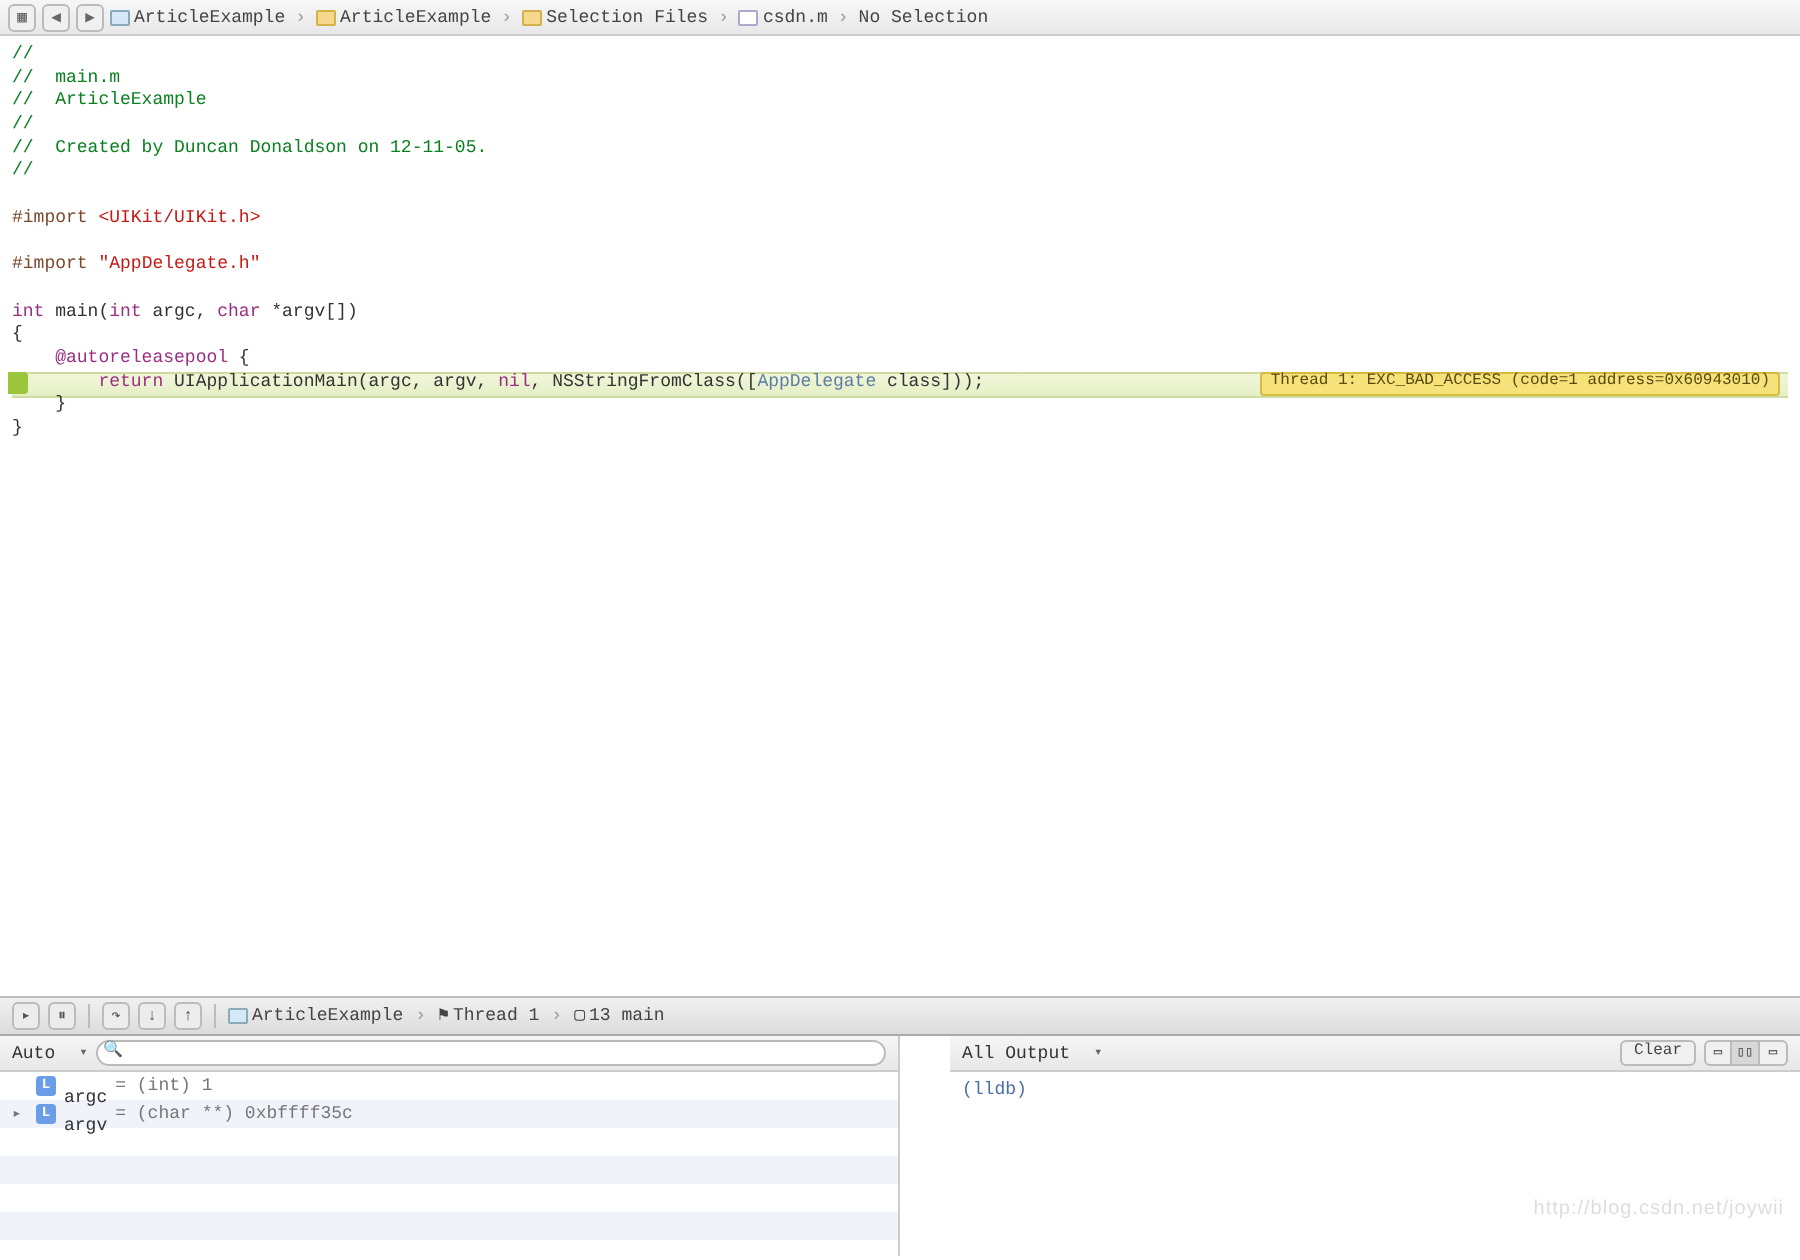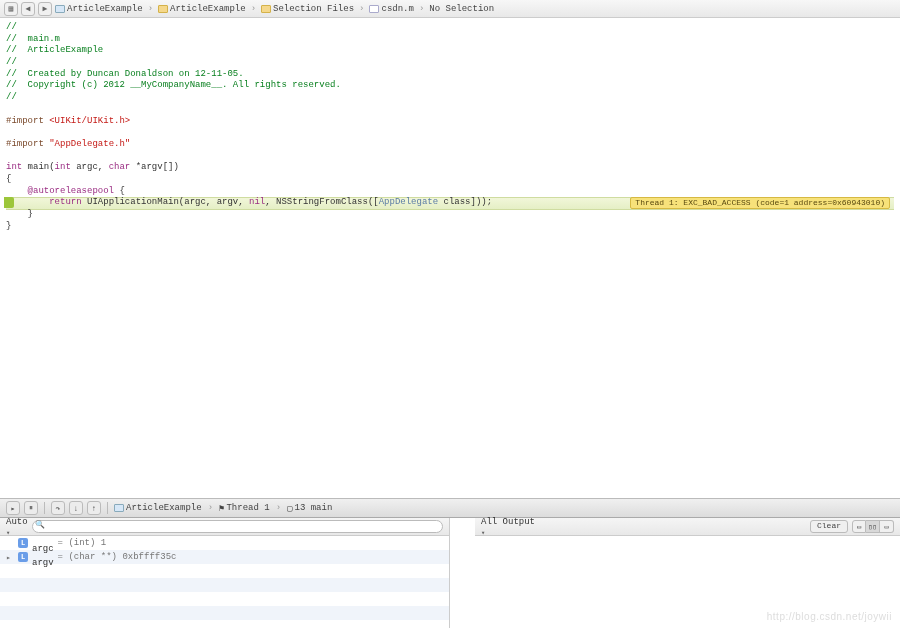--- a/index.html
+++ b/index.html
@@ -35,41 +35,41 @@
 .db-sep { width: 1px; height: 12px; background: #bbb; margin: 0 2px; }
 
 
 .lower { display: flex; height: 110px; }
 .vars-pane { width: 450px; border-right: 1px solid #ccc; display: flex; flex-direction: column; }
 .console-pane { flex: 1; display: flex; flex-direction: column; margin-left: 25px; }
 .pane-header { height: 18px; background: linear-gradient(#f5f5f5,#e8e8e8); border-bottom: 1px solid #ccc; display: flex; align-items: center; padding: 0 6px; font-size: 9px; color: #333; gap: 4px; }
 .pane-body { flex: 1; overflow: auto; font-size: 9px; }
 .search-box { flex: 1; height: 13px; border: 1px solid #bbb; border-radius: 7px; background: #fff; padding: 0 14px; font-size: 9px; position: relative; }
 .search-box::before { content: "🔍"; position: absolute; left: 3px; top: -1px; font-size: 8px; color: #999; }
-.dropdown { display: flex; align-items: flex-start; gap: 2px; flex-direction: column; }
+.dropdown { display: flex; align-items: flex-start; gap: 12px; }
 .chev { font-size: 7px; color: #666; }
 .clear-btn { height: 13px; padding: 0 6px; border: 1px solid #bbb; border-radius: 3px; background: #f0f0f0; font-size: 8px; color: #444; }
 .seg3 { display: flex; }
 .seg3 > div { width: 14px; height: 13px; border: 1px solid #bbb; background: #f0f0f0; display: flex; align-items: center; justify-content: center; font-size: 7px; }
 .seg3 > div:first-child { border-radius: 3px 0 0 3px; }
 .seg3 > div:last-child { border-radius: 0 3px 3px 0; border-left: none; }
 .seg3 > div:nth-child(2) { border-left: none; background: #d8d8d8; }
 
 .var-row { display: flex; align-items: center; height: 14px; padding: 0 6px; gap: 4px; }
 .var-row:nth-child(even) { background: #f0f4fa; }
 .var-row:nth-child(odd) { background: #fff; }
 .disclosure { width: 8px; color: #777; font-size: 8px; }
 .var-icon { width: 10px; height: 10px; background: #6a9de8; border-radius: 2px; display: flex; align-items: center; justify-content: center; color: #fff; font-size: 7px; font-weight: bold; }
 .var-text { color: #333; margin-top: 12px; }
 .var-val { color: #777; }
 
 .console-text { padding: 4px 6px; color: #4a6fa5; }
 
 
-.watermark { position: absolute; bottom: 8px; right: 8px; font-size: 10px; color: #ddd; font-family: Arial, sans-serif; letter-spacing: 0.5px; }
+.watermark { position: absolute; bottom: 20px; right: 8px; font-size: 10px; color: #ddd; font-family: Arial, sans-serif; letter-spacing: 0.5px; }
 </style>
 </head>
 <body>
 
 <div class="breadcrumb-bar">
   <div class="bc-btn">▦</div>
   <div class="bc-btn">◀</div>
   <div class="bc-btn">▶</div>
   <span class="bc-item">
       <span class="bc-icon proj-icon"></span>
@@ -95,21 +95,20 @@
       <span>No Selection</span>
     </span>
 </div>
 
 <div class="editor">
   <div class="line c-comment">//</div>
   <div class="line c-comment">//  main.m</div>
   <div class="line c-comment">//  ArticleExample</div>
   <div class="line c-comment">//</div>
   <div class="line c-comment">//  Created by Duncan Donaldson on 12-11-05.</div>
-  <div class="line c-comment">//  Copyright (c) 2012 __MyCompanyName__. All rights reserved.</div>
   <div class="line c-comment">//</div>
   <div class="line">&nbsp;</div>
   <div class="line"><span class="c-directive">#import </span><span class="c-string">&lt;UIKit/UIKit.h&gt;</span></div>
   <div class="line">&nbsp;</div>
   <div class="line"><span class="c-directive">#import </span><span class="c-string">"AppDelegate.h"</span></div>
   <div class="line">&nbsp;</div>
   <div class="line"><span class="c-keyword">int</span><span class="c-default"> main(</span><span class="c-keyword">int</span><span class="c-default"> argc, </span><span class="c-keyword">char</span><span class="c-default"> *argv[])</span></div>
   <div class="line c-default">{</div>
   <div class="line"><span class="c-keyword">    @autoreleasepool</span><span class="c-default"> {</span></div>
   <div style="position:relative;">
@@ -176,16 +175,19 @@
           <span class="chev">▾</span>
         </span>
       <div style="flex:1"></div>
       <div class="clear-btn">Clear</div>
       <div class="seg3">
         <div>▭</div>
         <div>▯▯</div>
         <div>▭</div>
       </div>
     </div>
+    <div class="pane-body">
+      <div class="console-text">(lldb)</div>
+    </div>
   </div>
 </div>
 
 <div class="watermark">http://blog.csdn.net/joywii</div>
 
 </body></html>

